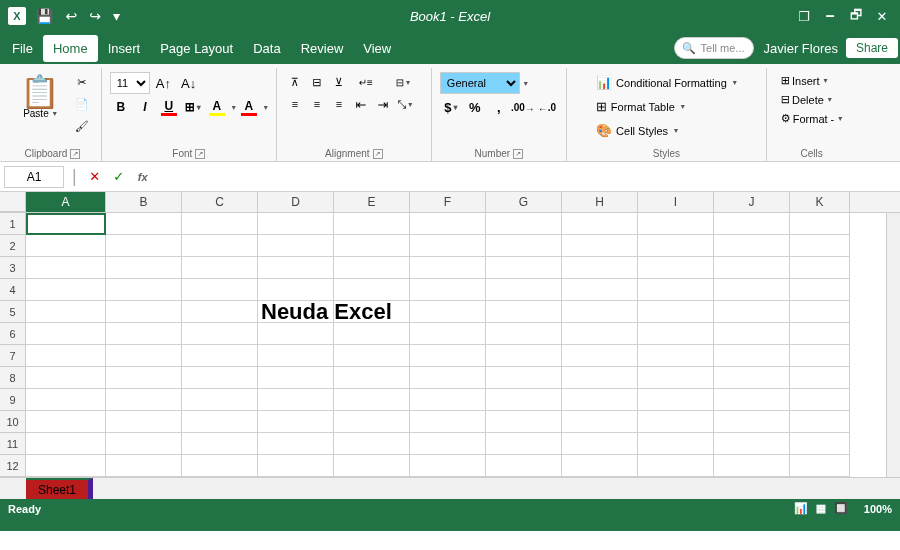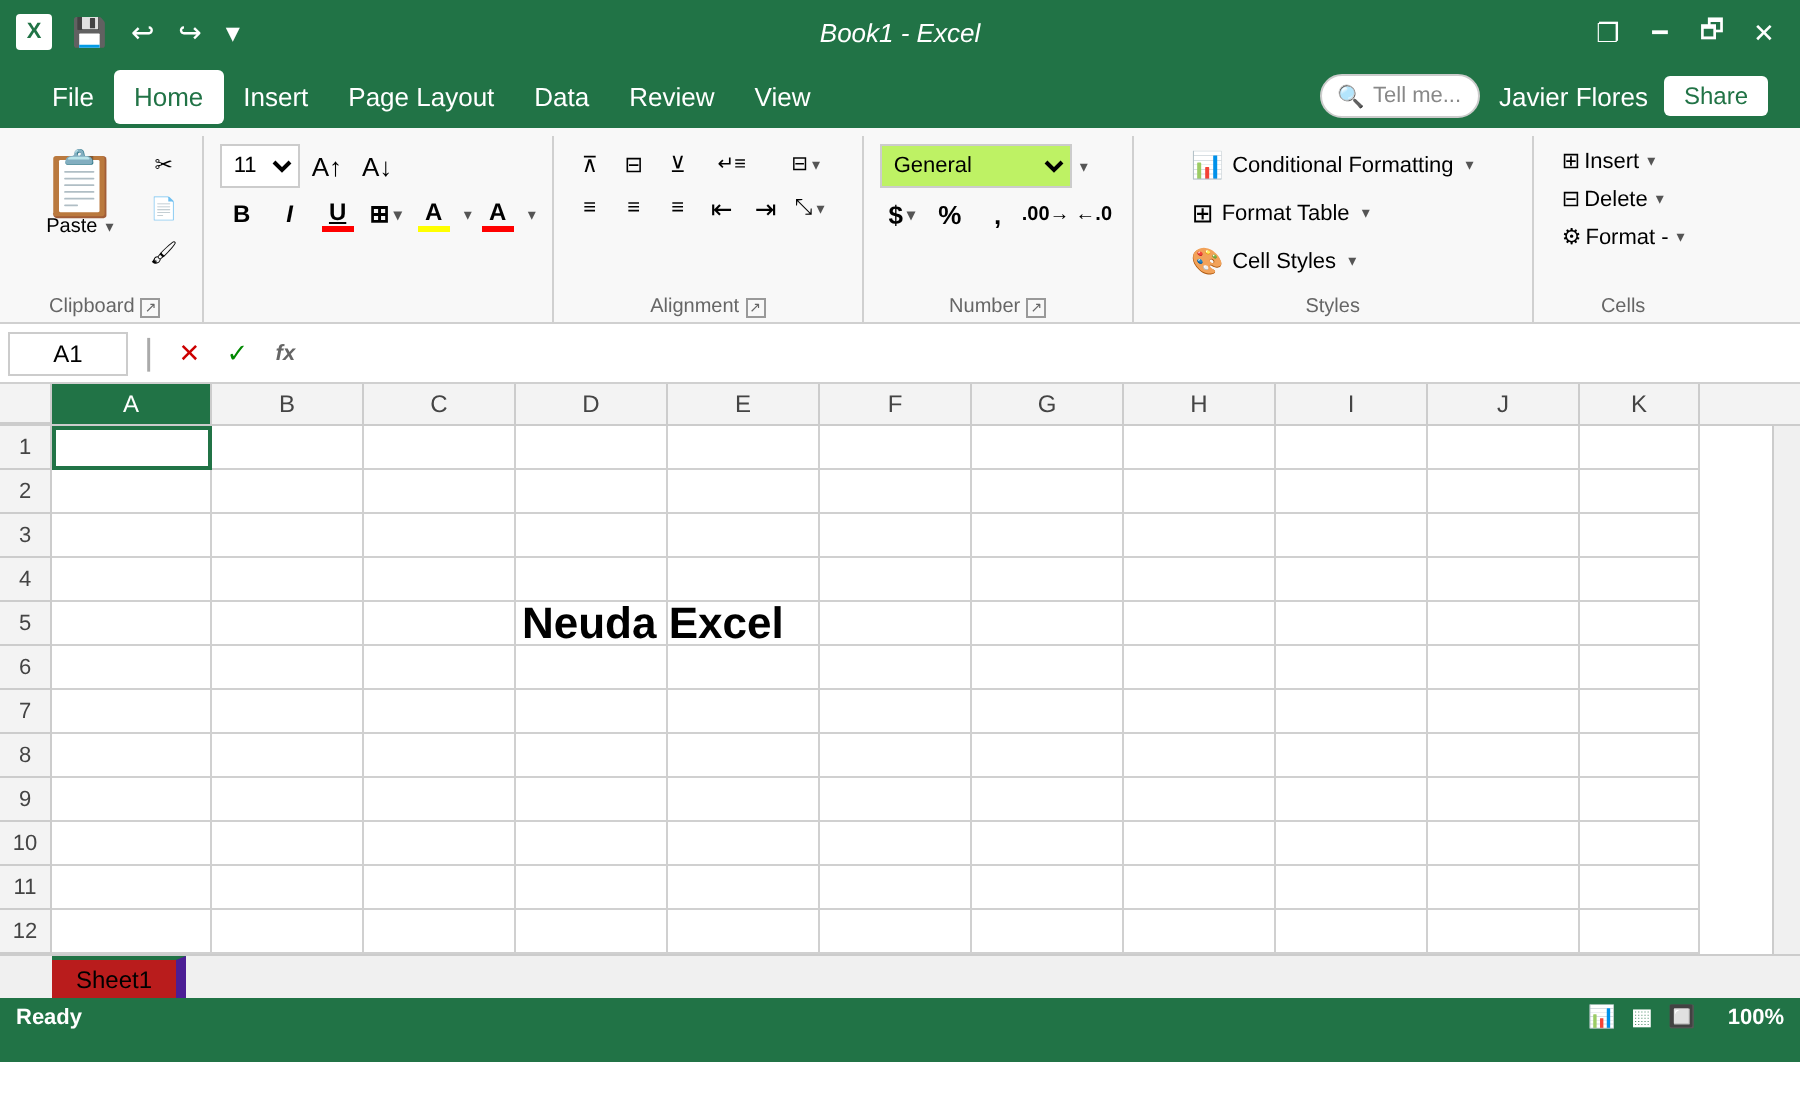--- a/index.html
+++ b/index.html
@@ -22,21 +22,21 @@
     .win-btn { width: 20px; height: 20px; display: flex; align-items: center; justify-content: center; font-size: 13px; cursor: pointer; color: white; }
     .quick-access { display: flex; align-items: center; gap: 4px; }
     .qa-btn { color: white; font-size: 14px; cursor: pointer; padding: 2px 4px; }
 
     
     .menu-bar {
       background: #217346;
       height: 32px;
       display: flex;
       align-items: center;
-      padding: 0 16px;
+      padding: 0 2px;
       justify-content: center;
     }
     .menu-item {
       color: white;
       padding: 6px 10px;
       cursor: pointer;
       font-size: 13px;
       border-radius: 3px;
     }
     .menu-item.active { background: white; color: #217346; font-weight: 500; }
@@ -138,23 +138,23 @@
     .b-btn { font-weight: 900; }
     .i-btn { font-style: italic; }
     .u-btn { text-decoration: underline; }
 
     
     .num-select {
       height: 22px;
       border: 1px solid #ccc;
       font-size: 11px;
       padding: 0 2px;
-      background: #bef264;
-      cursor: pointer;
-      width: 96px;
+      background: #7dd3fc;
+      cursor: pointer;
+      width: 80px;
     }
 
     
     .styles-group-content { flex-direction: column; align-items: flex-start; }
     .styles-btn {
       display: flex; align-items: center; gap: 4px;
       padding: 3px 8px; cursor: pointer; font-size: 11px;
       border-radius: 2px; white-space: nowrap;
     }
     .styles-btn-icon { font-size: 13px; }
@@ -428,20 +428,24 @@
         </div>
         <span class="dd-arrow">▾</span>
         <div class="fmt-btn">
           <div class="color-underline">
             <span>A</span>
             <div class="color-bar-red"></div>
           </div>
         </div>
         <span class="dd-arrow">▾</span>
       </div>
+    </div>
+    <div class="ribbon-group-label">
+      <span>Font</span>
+      <span class="expander">↗</span>
     </div>
   </div>
 
   <div class="ribbon-group">
     <div class="ribbon-group-content" style="flex-direction:column;gap:2px;">
       <div class="font-row">
         <div class="align-btn">⊼</div>
         <div class="align-btn">⊟</div>
         <div class="align-btn">⊻</div>
         <div class="align-btn" style="width:30px;font-size:10px;">↵≡</div>

